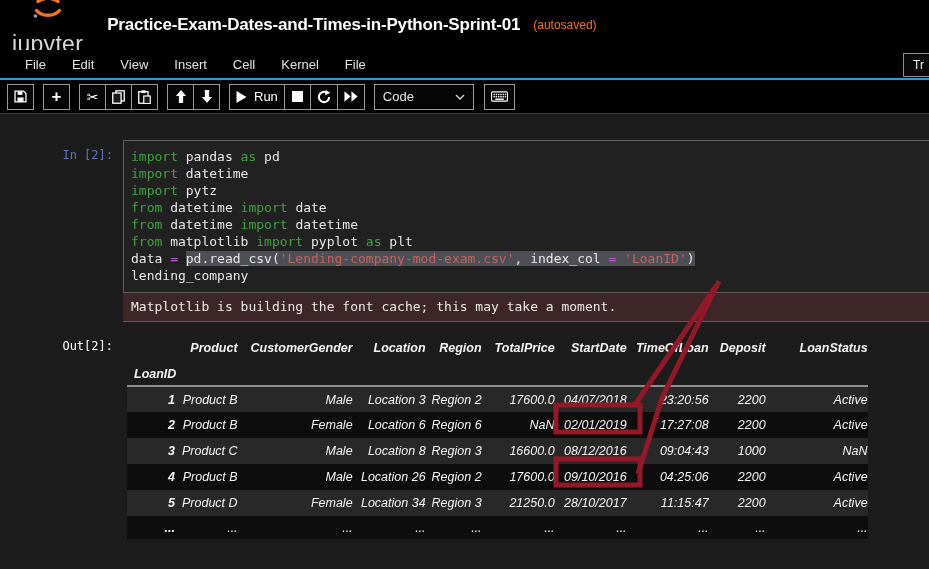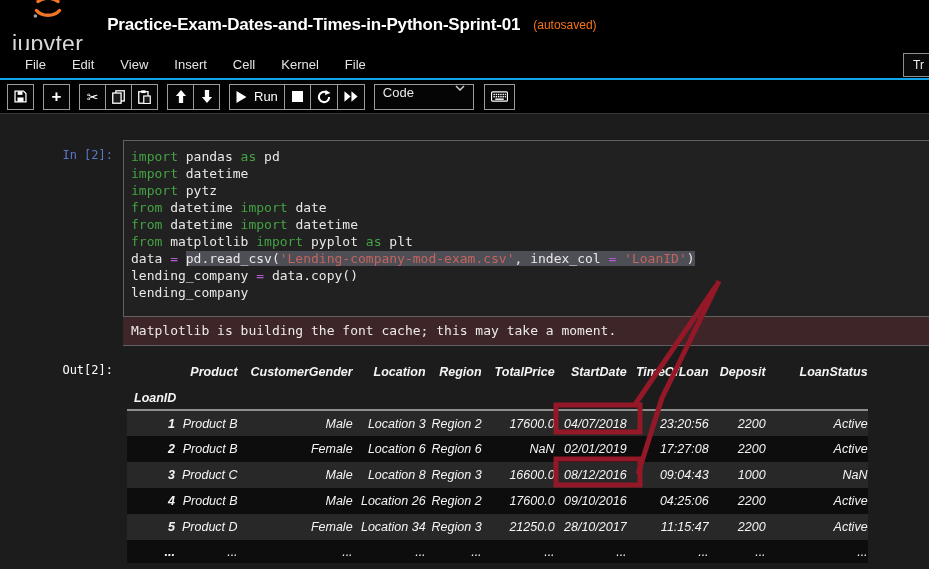--- a/index.html
+++ b/index.html
@@ -30,31 +30,31 @@
   
   .toolbar { height:34px; background:#000; display:flex; align-items:center; padding-left:7px;
              border-bottom:1px solid #3a3a3a; }
   .tb-group { display:flex; margin-right:9px; }
   .tb-btn { height:26px; min-width:27px; background:#050505; border:1px solid #9b9b9b;
             display:flex; align-items:center; justify-content:center; margin-left:-1px;
             color:#fff; padding:0 6px; cursor:pointer; }
   .tb-btn:first-child { margin-left:0; }
   .tb-btn .lbl { font-size:13px; margin-left:7px; color:#fff; }
   .cm-select { width:100px; height:26px; border:1px solid #9b9b9b; background:#050505; color:#e8e8e8;
-               font-size:13px; display:flex; justify-content:space-between;
+               font-size:13px; display:flex; align-items:center; justify-content:space-between;
                padding:0 8px; margin-right:10px; cursor:pointer; }
 
   
   .main { position:relative; padding-top:26px; }
   .cell-row { display:flex; }
   .prompt-col { flex:0 0 123px; text-align:right; padding:8px 10px 0 0;
                 font-family:"DejaVu Sans Mono", monospace; font-size:12px; white-space:nowrap; }
   .in-prompt { color:#5a76c9; }
   .out-prompt { color:#ffffff; }
-  .code-box { flex:1; background:#212121; border:1px solid #606060; border-right:none; padding:7px 0 15px 7px; }
+  .code-box { flex:1; background:#212121; border:1px solid #606060; border-right:none; padding:7px 0 8px 7px; }
   .code-line { font-family:"DejaVu Sans Mono", monospace; font-size:13px; line-height:17px;
                white-space:pre; color:#e8e8e8; }
   .tok-k { color:#44a344; }
   .tok-s { color:#c3655c; }
   .tok-o { color:#b55ad1; }
   .hl { background:#4e4e57; }
   .warning { margin-left:123px; background:#3d2528; border-bottom:1px solid #606060;
              padding:5px 8px 6px; font-family:"DejaVu Sans Mono", monospace; font-size:13px;
              line-height:17px; color:#eceaea; }
 
@@ -241,21 +241,20 @@
   <div class="cell-row">
     <div class="prompt-col in-prompt">In [2]:</div>
     <div class="code-box">
         <div class="code-line"><span class="tok-k">import</span><span> pandas </span><span class="tok-k">as</span><span> pd</span></div>
         <div class="code-line"><span class="tok-k">import</span><span> datetime</span></div>
         <div class="code-line"><span class="tok-k">import</span><span> pytz</span></div>
         <div class="code-line"><span class="tok-k">from</span><span> datetime </span><span class="tok-k">import</span><span> date</span></div>
         <div class="code-line"><span class="tok-k">from</span><span> datetime </span><span class="tok-k">import</span><span> datetime</span></div>
         <div class="code-line"><span class="tok-k">from</span><span> matplotlib </span><span class="tok-k">import</span><span> pyplot </span><span class="tok-k">as</span><span> plt</span></div>
         <div class="code-line"><span>data </span><span class="tok-o">=</span><span> </span><span class="hl">pd.read_csv(</span><span class="tok-s hl">'Lending-company-mod-exam.csv'</span><span class="hl">, index_col </span><span class="tok-o hl">=</span><span class="hl"> </span><span class="tok-s hl">'LoanID'</span><span class="hl">)</span></div>
-        <div class="code-line"><span>lending_company </span><span class="tok-o">=</span><span> data.copy()</span></div>
         <div class="code-line"><span>lending_company</span></div>
       </div>
   </div>
 
   <div class="warning mono">Matplotlib is building the font cache; this may take a moment.</div>
 
   <div class="out-row">
     <div class="prompt-col out-prompt">Out[2]:</div>
     <div class="df-wrap">
       <table class="df">

